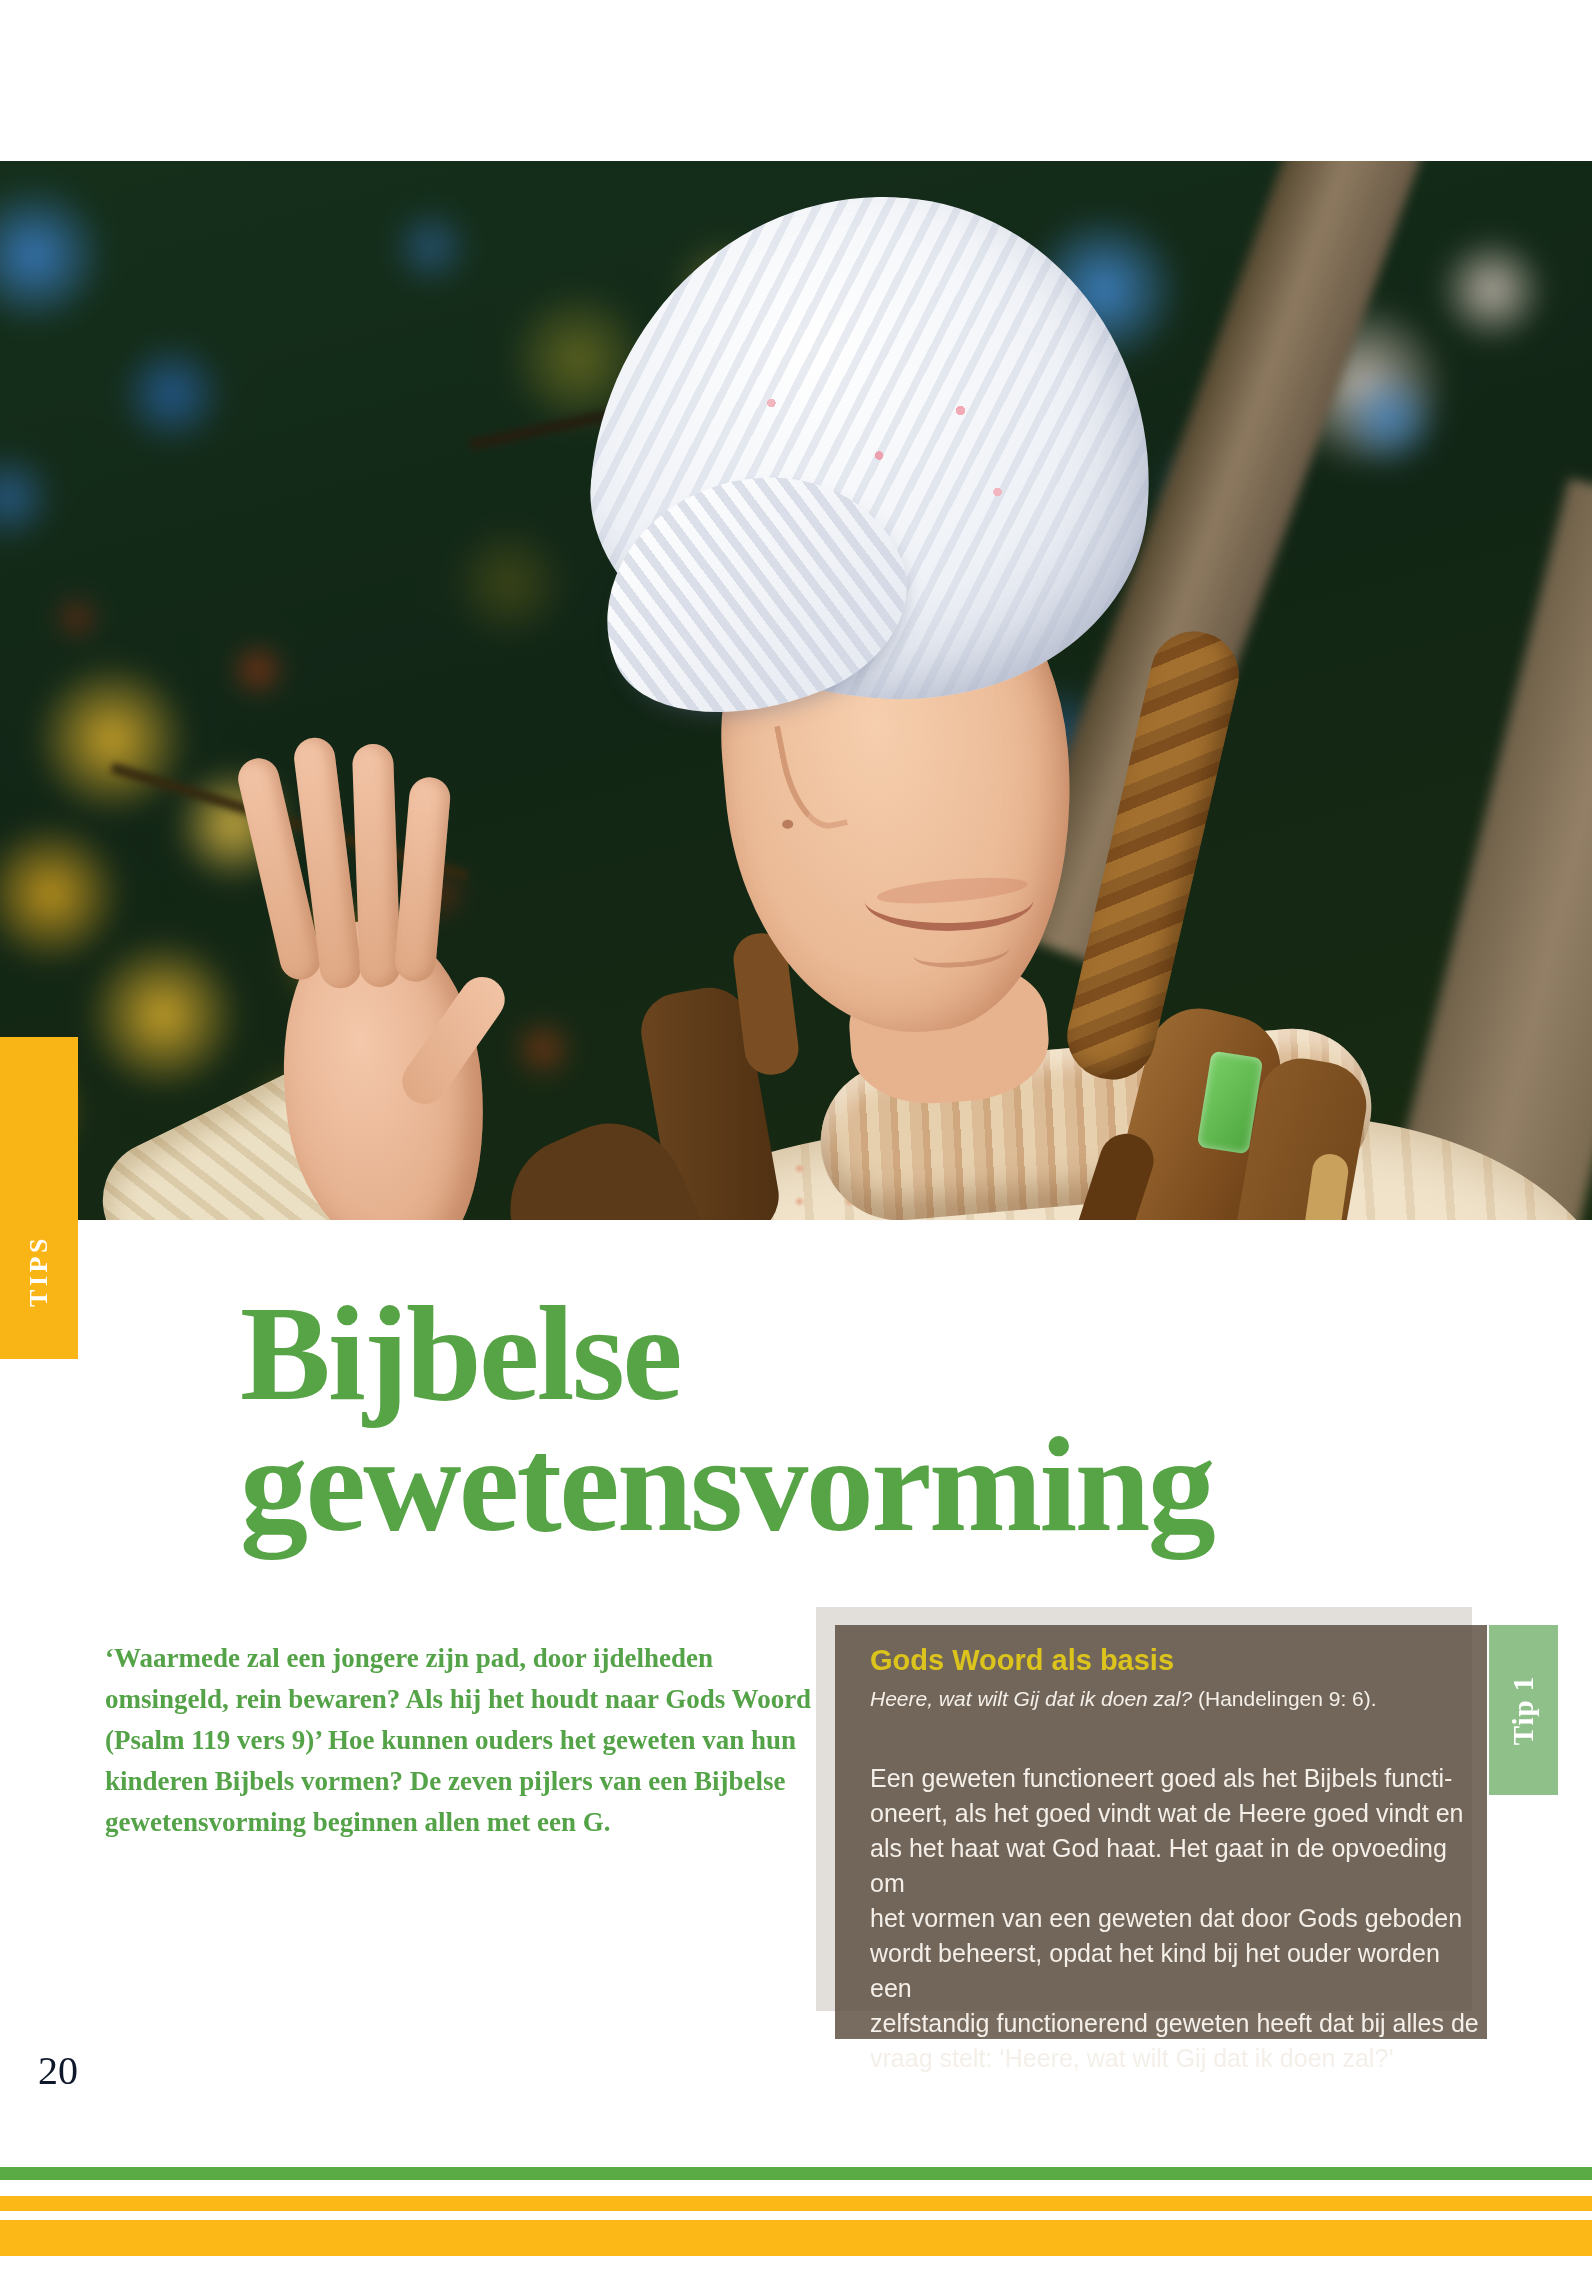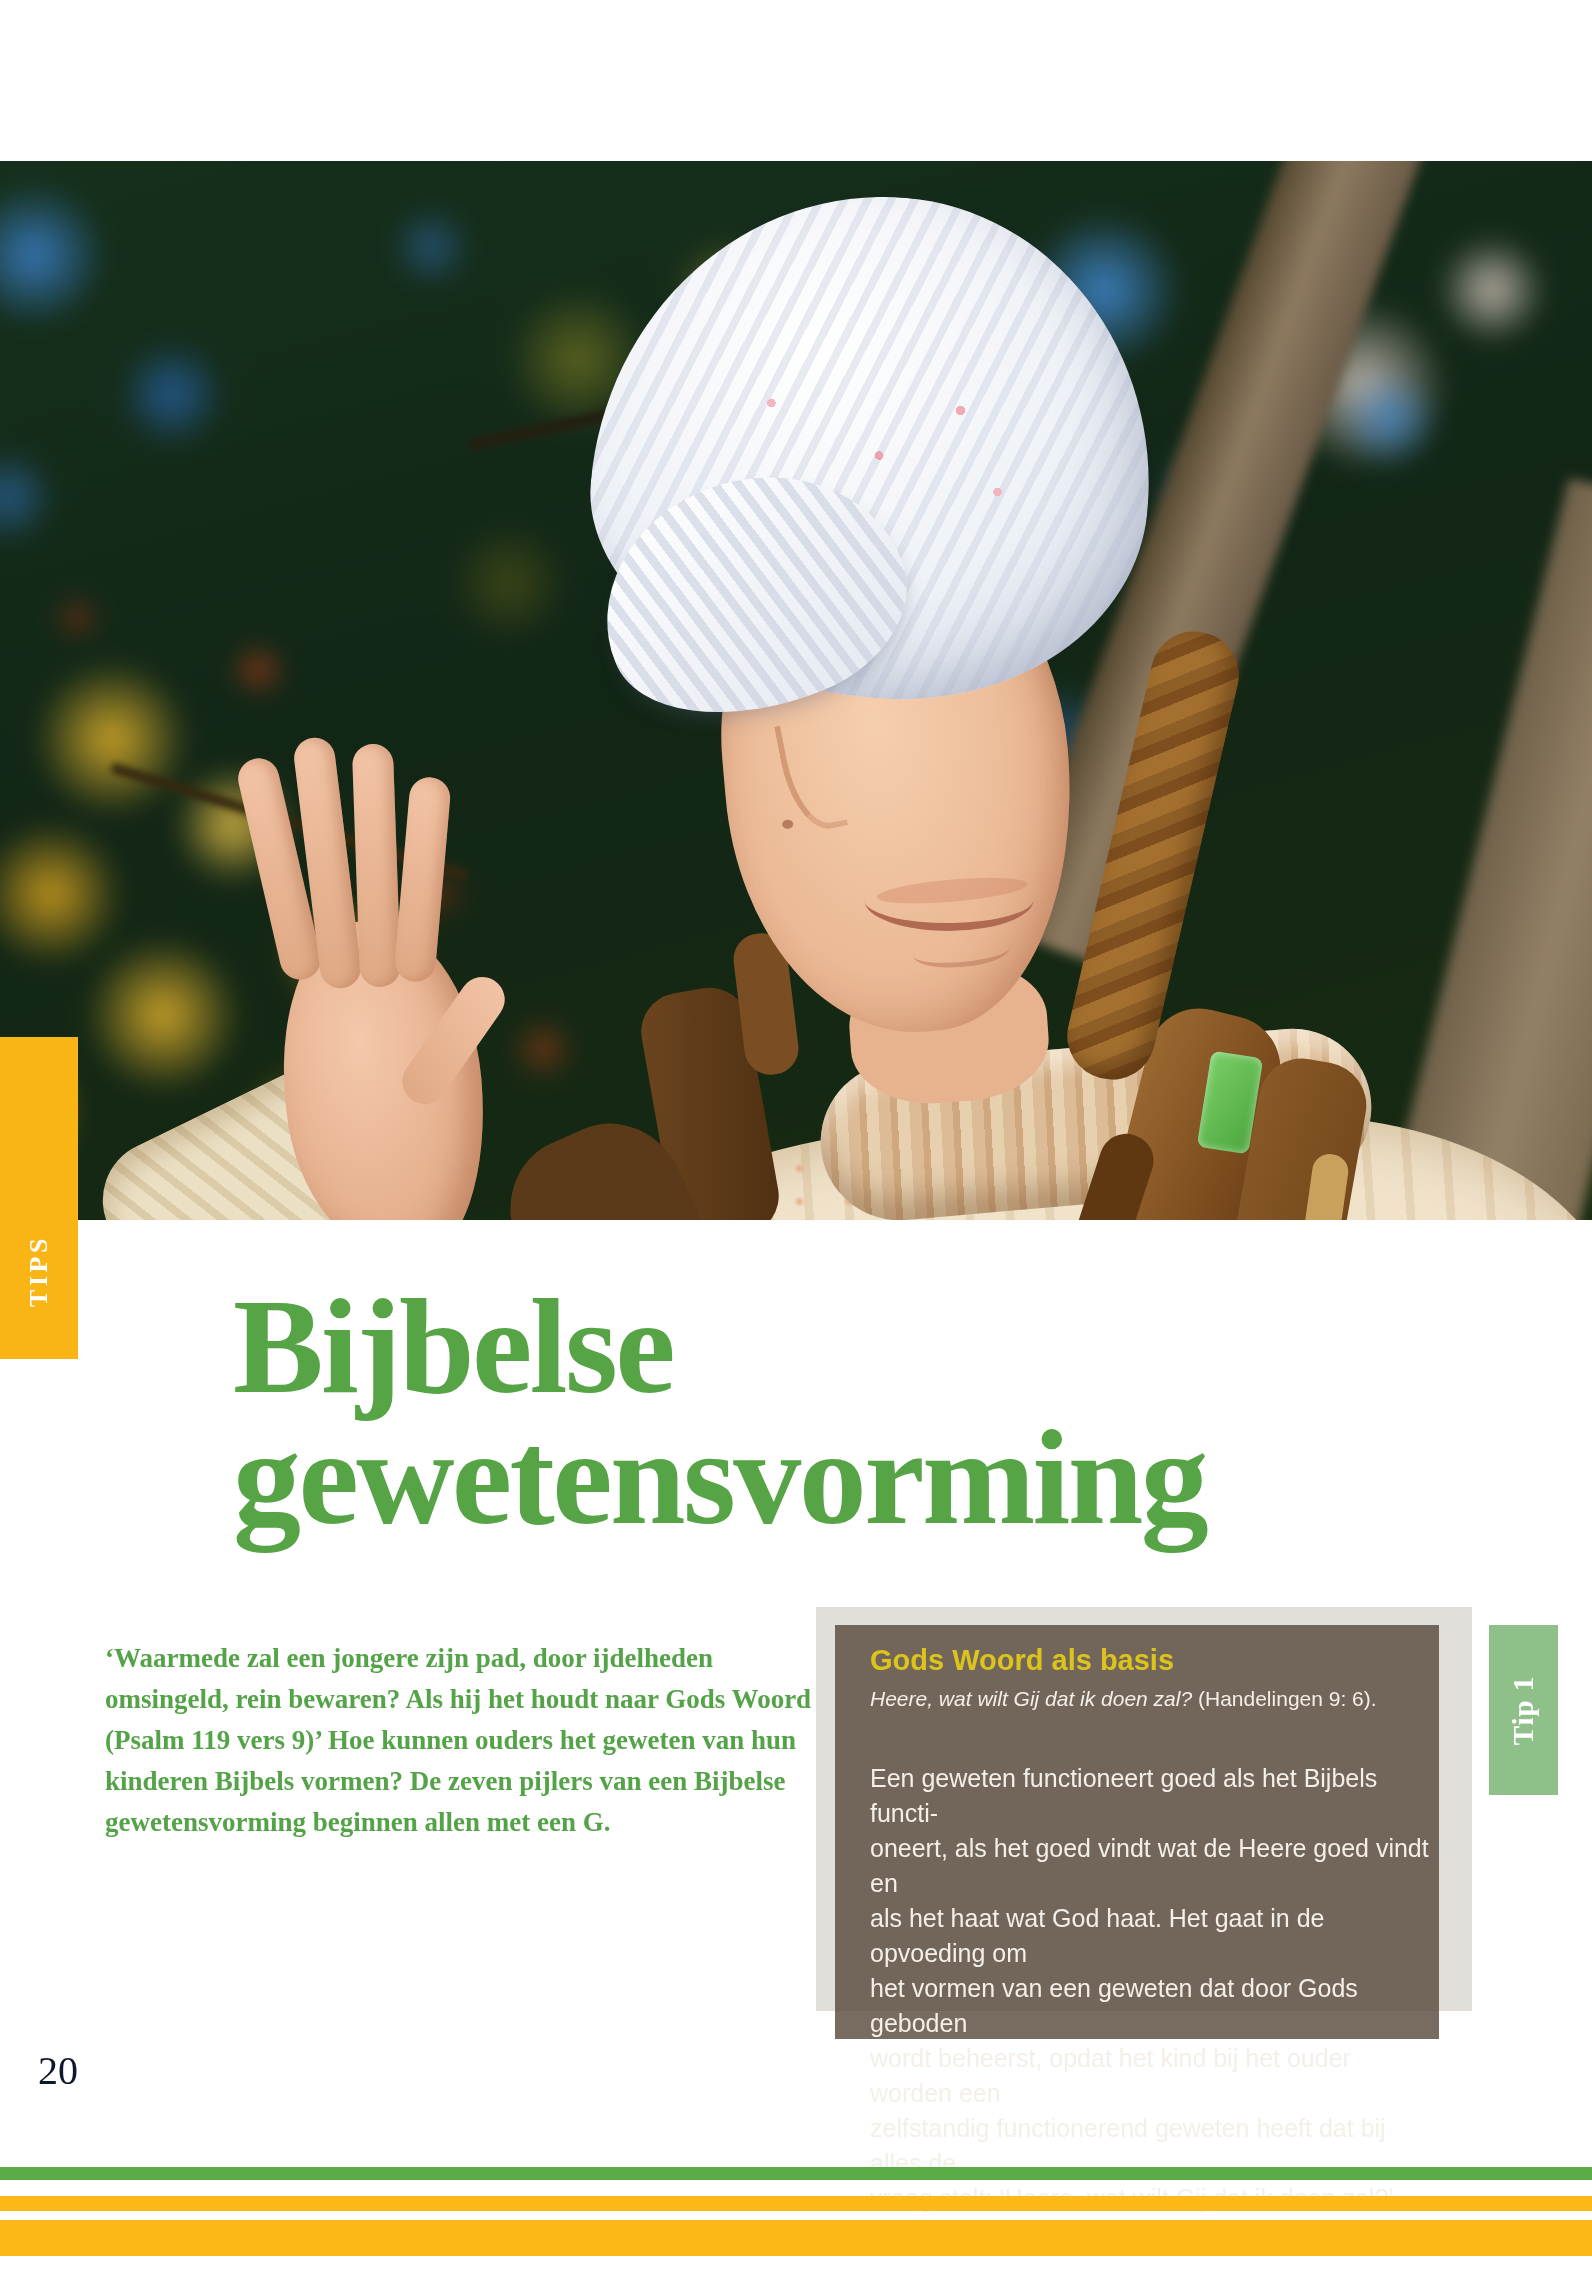--- a/index.html
+++ b/index.html
@@ -126,30 +126,30 @@
     background:linear-gradient(200deg,#f2c4a6,#dfa884);}
 
   
   .tips-tab{position:absolute;left:0;top:1037px;width:78px;height:322px;background:#f9b415;
     display:flex;align-items:flex-end;justify-content:center;}
   .tips-tab .vwrap{margin-bottom:36px;height:104px;width:78px;display:flex;align-items:center;justify-content:center;}
   .vtext{transform:rotate(-90deg);white-space:nowrap;color:#ffffff;
     font-family:"Liberation Serif",serif;}
   .tips-tab .vtext{font-size:26px;letter-spacing:3.5px;font-weight:600;}
 
-  .heading{position:absolute;left:229px;top:1277px;margin:4px;
+  .heading{position:absolute;left:229px;top:1277px;margin:11px;
     font-family:"Liberation Serif",serif;font-weight:700;font-size:136px;line-height:131px;
     letter-spacing:-2.6px;color:#57a447;}
 
   .intro{position:absolute;left:105px;top:1638px;
     font-family:"Liberation Serif",serif;font-weight:700;font-size:27px;line-height:41px;
     color:#55a348;}
 
   .shadow-box{position:absolute;left:816px;top:1607px;width:656px;height:404px;background:#e2dfda;}
-  .info-box{position:absolute;left:835px;top:1625px;width:604px;height:414px;
+  .info-box{position:absolute;left:835px;top:1625px;width:652px;height:414px;
     background:rgba(86,71,57,0.80);}
   .box-title{position:absolute;left:35px;top:19px;font-size:29px;font-weight:700;color:#dcc41d;
     font-family:"Liberation Sans",sans-serif;}
   .box-quote{position:absolute;left:35px;top:62px;font-size:21px;color:#f4efe8;
     font-family:"Liberation Sans",sans-serif;}
   .box-quote .it{font-style:italic;}
   .box-body{position:absolute;left:35px;top:136px;font-size:25px;line-height:35px;color:#f4efe8;
     font-family:"Liberation Sans",sans-serif;}
 
   .tip-tab{position:absolute;left:1489px;top:1625px;width:69px;height:170px;background:#8fc08a;

